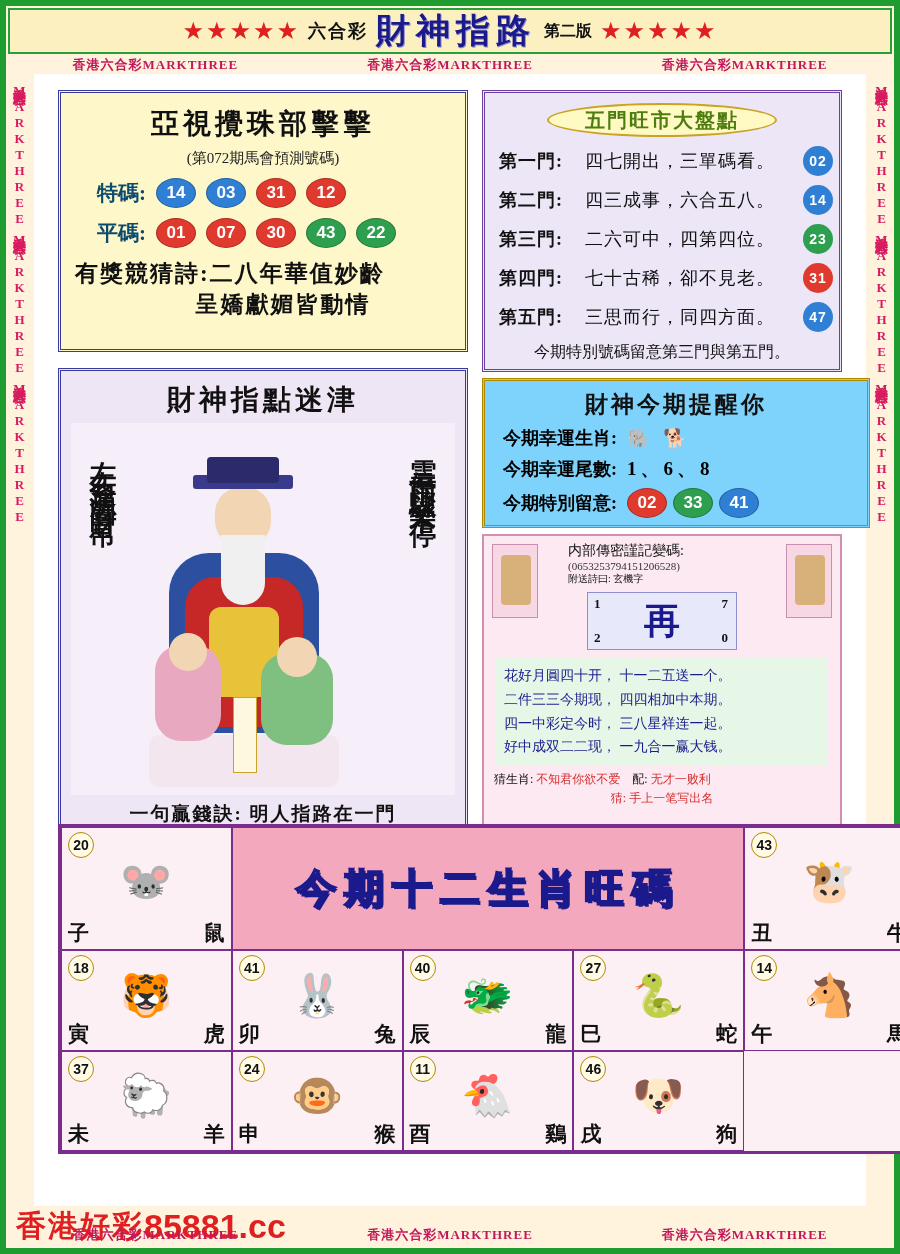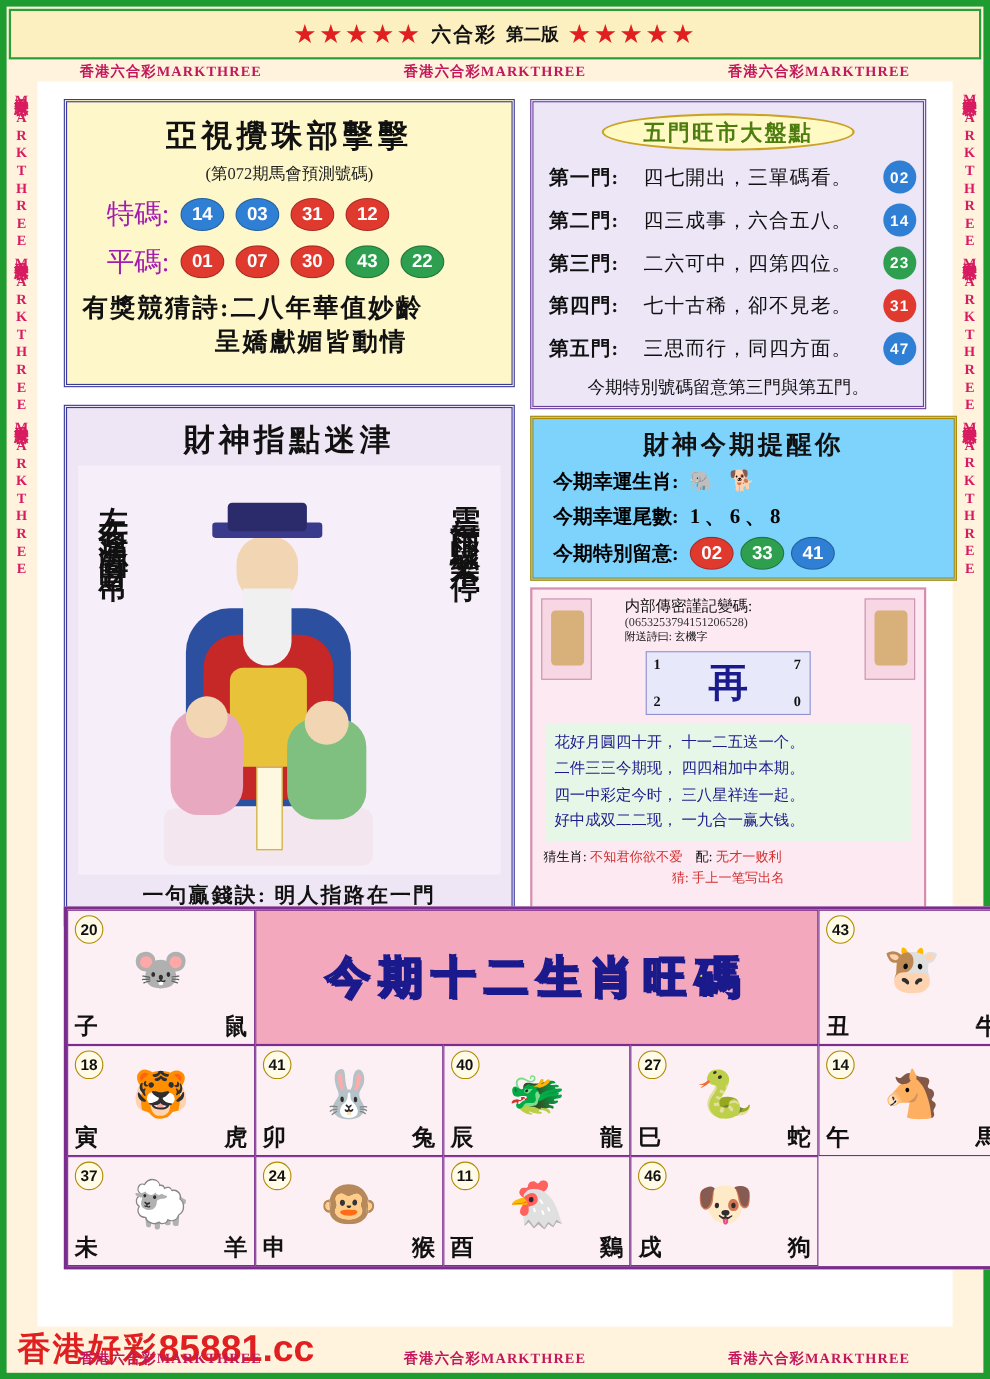--- a/index.html
+++ b/index.html
@@ -69,21 +69,21 @@
     left:58px; top:90px; width:410px; height:262px;
     background:#fdf7c9; border:3px double #3a3a9c;
   }
   .p-left-top h2 {
     margin:12px 0 0; text-align:center;
     font-size:28px; font-weight:bold; color:#111; letter-spacing:4px;
   }
   .p-left-top .sub {
     text-align:center; font-size:15px; color:#222; margin-top:6px;
   }
-  .row-label { font-size:25px; font-weight:normal; color:#a21caf; }
+  .row-label { font-size:21px; font-weight:bold; color:#0c4a6e; }
   .ballrow { display:flex; align-items:center; gap:10px; margin:10px 0 0 36px; }
   .ball {
     width:40px; height:30px; border-radius:50%;
     display:flex; align-items:center; justify-content:center;
     color:#fff; font-weight:bold; font-size:17px;
     font-family:"Liberation Sans", sans-serif;
     border:1px solid rgba(0,0,0,.25);
   }
   .ball.blue { background:#2f7fd4; }
   .ball.red  { background:#e03a2f; }
@@ -254,20 +254,21 @@
   <div class="side-text left">
     香港六合彩MARKTHREE香港六合彩MARKTHREE香港六合彩MARKTHREE
   </div>
   <div class="side-text right">
     香港六合彩MARKTHREE香港六合彩MARKTHREE香港六合彩MARKTHREE
   </div>
 
   <div class="masthead">
     <span class="stars">★★★★★</span>
     <span class="mast-small">六合彩</span>
+    <span class="mast-title">財神指路</span>
     <span class="mast-ed">第二版</span>
     <span class="stars">★★★★★</span>
   </div>
   <div class="mast-strip">
     <span>香港六合彩MARKTHREE</span>
     <span>香港六合彩MARKTHREE</span>
     <span>香港六合彩MARKTHREE</span>
   </div>
 
   <div class="panel p-left-top">

